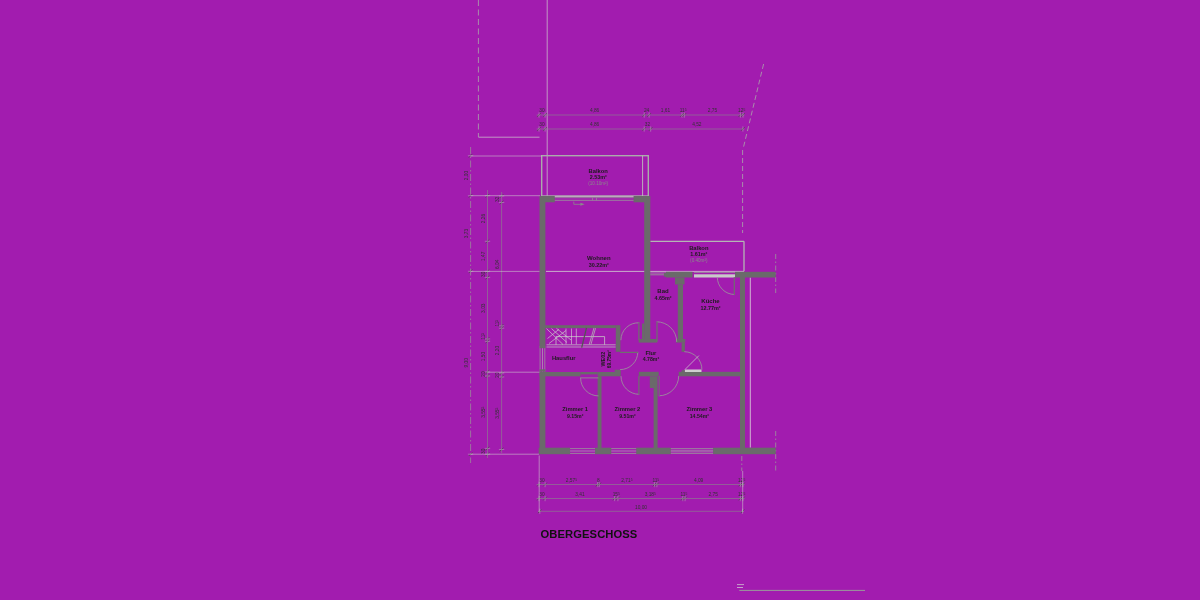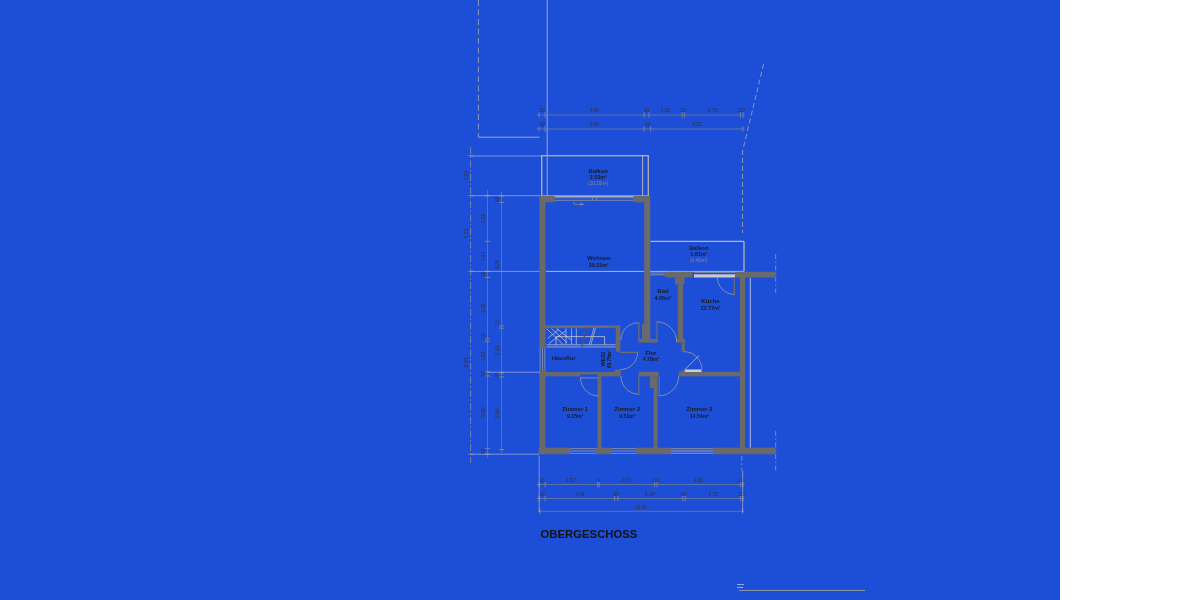--- a/index.html
+++ b/index.html
@@ -1,16 +1,16 @@
 <!DOCTYPE html>
 <html><head>
 <meta charset="utf-8">
 <style>
   html,body{margin:0;padding:0;background:#ffffff;}
-  .sheet{position:relative;width:1060px;height:600px;background:#1d4ed8;overflow:hidden;}
+  .sheet{position:relative;width:1200px;height:600px;background:#a21caf;overflow:hidden;}
   svg{position:absolute;left:0;top:0;}
   text{font-family:"Liberation Sans", sans-serif;}
 </style>
 </head>
 <body>
 
 <div class="sheet">
 <svg width="1200" height="600" viewBox="0 0 1200 600">
 <defs></defs>
 <g fill="none" stroke="none">

